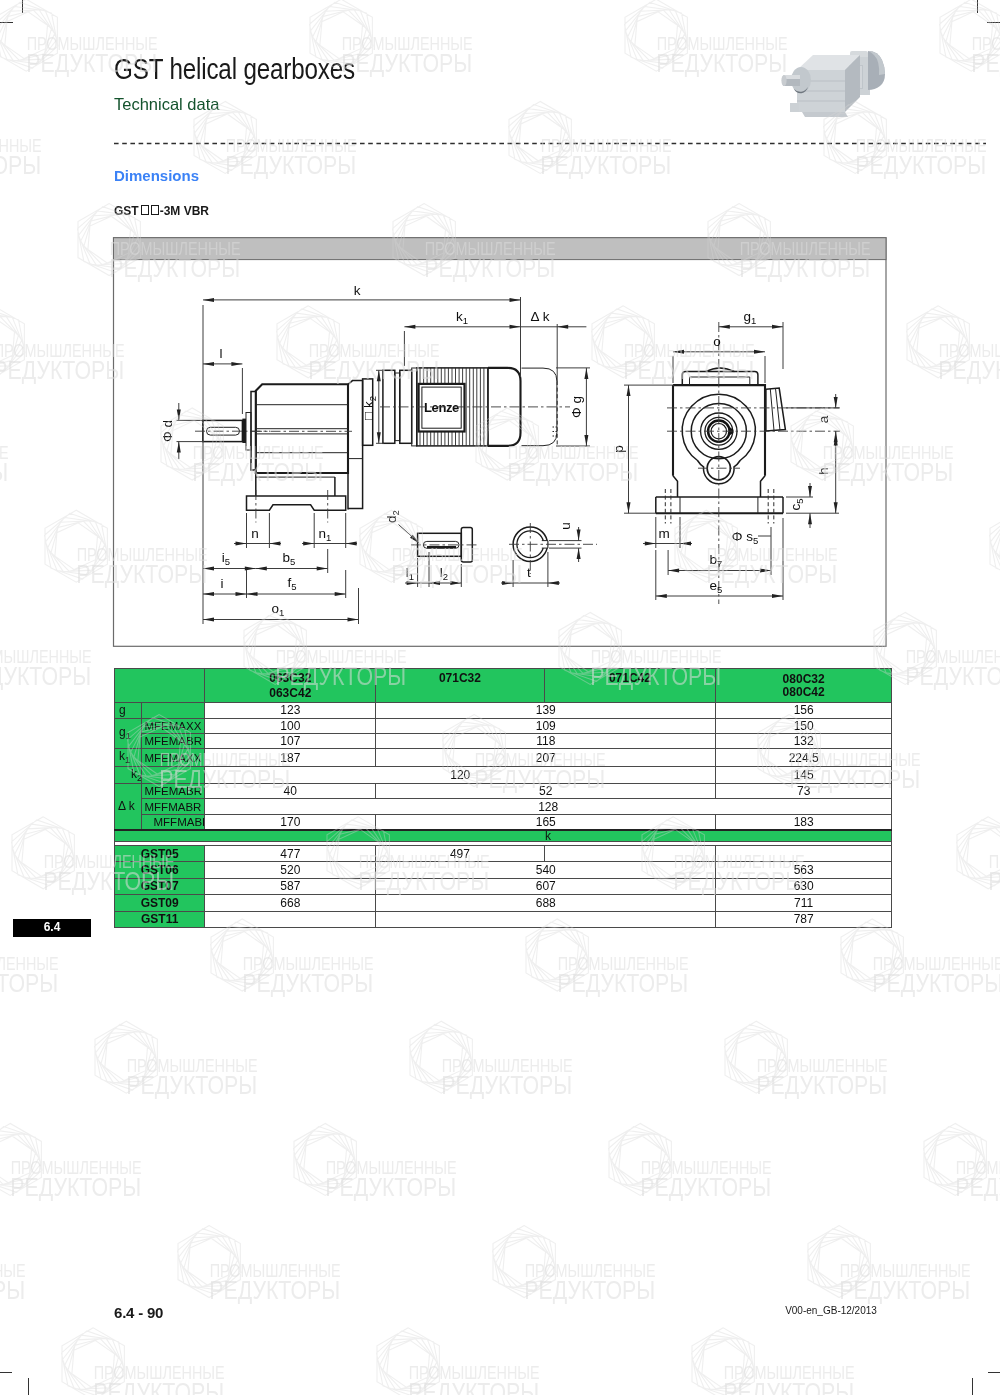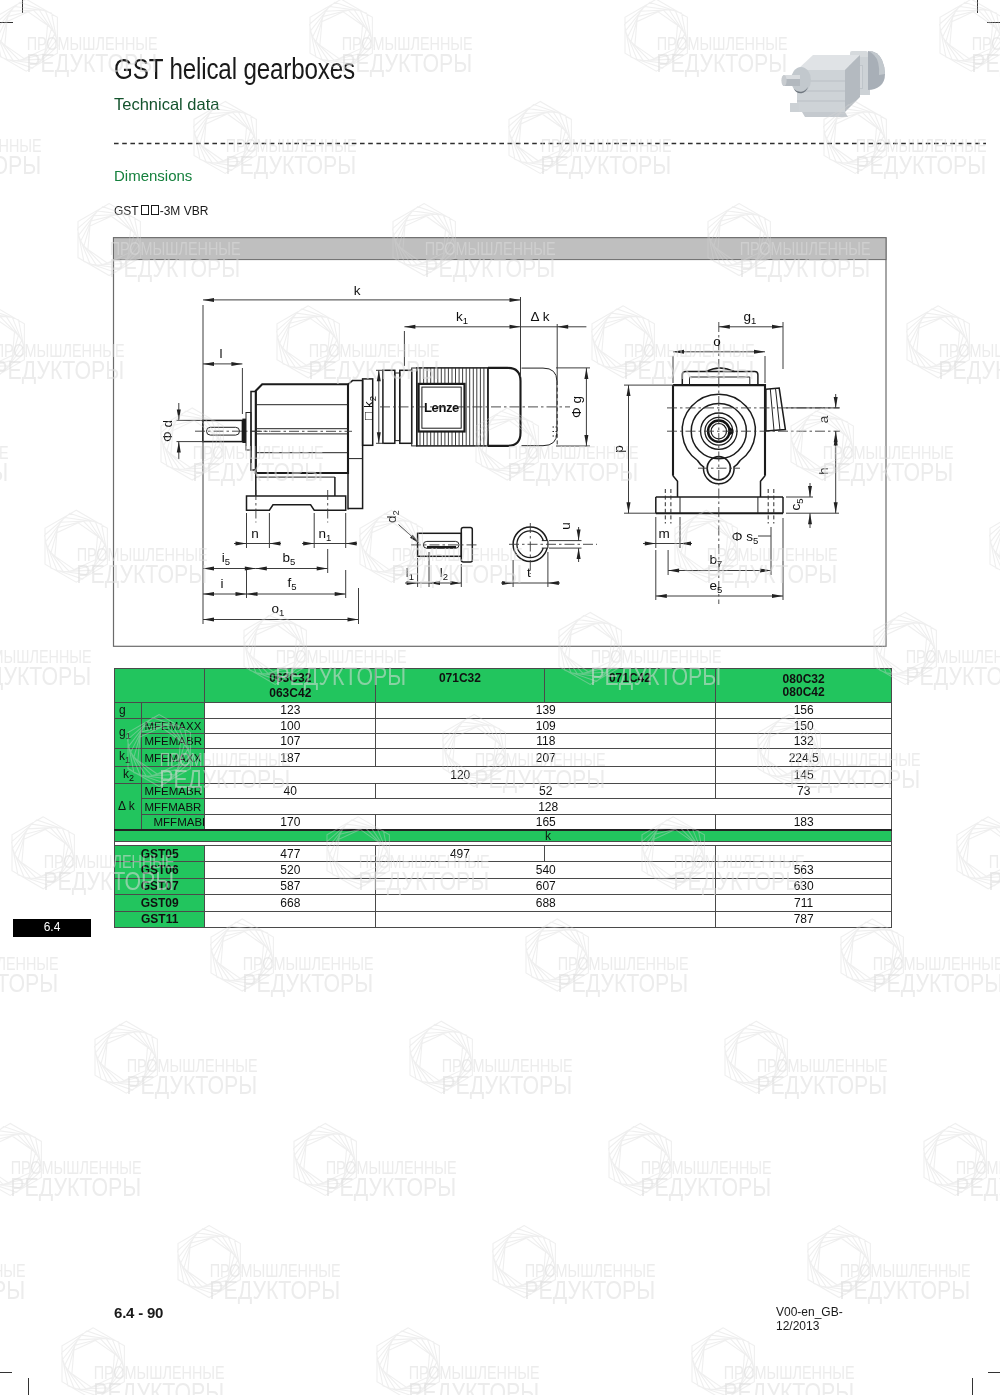--- a/index.html
+++ b/index.html
@@ -32,23 +32,23 @@
 <div class="abs" style="left:988px;top:1371.5px;width:12px;height:1.3px;background:#333"></div>
 
 <div class="abs" style="left:114px;top:53px;font-size:29px;letter-spacing:-0.2px;color:#191919;transform:scale(0.835,1);transform-origin:0 0">GST helical gearboxes</div>
 
 <div class="abs" style="left:114px;top:95px;font-size:16.5px;color:#14532d">Technical data</div>
 
 <svg class="abs" style="left:114px;top:142px" width="872" height="3" viewBox="0 0 872 3">
     <line x1="0" y1="1.5" x2="872" y2="1.5" stroke="#2e2e2e" stroke-width="1.3" stroke-dasharray="4.6 3.6"></line>
   </svg>
 
-<div class="abs" style="left:114px;top:167px;font-size:15px;font-weight:normal;color:#15803d">Dimensions</div>
-
-<div class="abs" style="left:114px;top:204px;font-size:12px;font-weight:normal;color:#191919">GST<span style="display:inline-block;width:6px;height:7.5px;border:1.3px solid #191919;margin:0 1px 0 2px;vertical-align:0.5px"></span><span style="display:inline-block;width:6px;height:7.5px;border:1.3px solid #191919;margin:0 1px;vertical-align:0.5px"></span>-3M VBR</div>
+<div class="abs" style="left:114px;top:167px;font-size:15px;font-weight:bold;color:#3b82f6">Dimensions</div>
+
+<div class="abs" style="left:114px;top:204px;font-size:12px;font-weight:bold;color:#191919">GST<span style="display:inline-block;width:6px;height:7.5px;border:1.3px solid #191919;margin:0 1px 0 2px;vertical-align:0.5px"></span><span style="display:inline-block;width:6px;height:7.5px;border:1.3px solid #191919;margin:0 1px;vertical-align:0.5px"></span>-3M VBR</div>
 
 <svg class="abs" style="left:780px;top:45px" width="115" height="75" viewBox="0 0 115 75">
 
   <g>
     <rect x="70" y="6" width="18" height="13" rx="2" fill="#d6dadd"></rect>
     <rect x="66" y="12" width="24" height="38" fill="#cdd2d6"></rect>
     <line x1="69" y1="13" x2="69" y2="49" stroke="#b5bbc1" stroke-width="1.5"></line>
     <line x1="73" y1="13" x2="73" y2="49" stroke="#c0c5ca" stroke-width="1"></line>
     <path d="M88,6 q10,0 14,9 q3,7 3,14 q0,8 -5,12 q-5,4 -12,4 Z" fill="#a8afb7"></path>
     <path d="M88,6 q10,0 14,9 q3,7 3,14 l-6,1 q1,-14 -5,-20 q-3,-3 -6,-4 Z" fill="#c2c8cd"></path>
@@ -545,21 +545,21 @@
 
 <tr style="height:15.35px">
   <td class="gy" style="padding-left:4px">k<sub style="font-size:9px">1</sub></td>
   <td class="gy" style="padding-left:3px;font-size:11.5px">MFEMAXX</td>
   <td class="ct">187</td>
         <td colspan="2" class="ct">207</td>
         <td class="ct">224.5</td>
 </tr>
 
 <tr style="height:15.35px">
-  <td class="gy" style="padding-left:8px">k<sub style="font-size:9px">2</sub></td>
+  <td class="gy" style="padding-left:16px">k<sub style="font-size:9px">2</sub></td>
   <td class="gy"></td>
   <td colspan="3" class="ct">120</td>
         <td class="ct">145</td>
 </tr>
 
 <tr style="height:15.35px">
   <td rowspan="3" class="gy" style="padding-left:3px">Δ k</td>
   <td class="gy" style="padding-left:3px;font-size:11.5px">MFEMABR</td>
   <td class="ct">40</td>
         <td colspan="2" class="ct">52</td>
@@ -618,25 +618,25 @@
 <tr style="height:16.4px">
   <td colspan="2" class="gy ct bd">GST11</td>
   <td></td>
         <td colspan="2"></td>
         <td class="ct">787</td>
 </tr>
 </tbody>
   </table>
 
 <div class="abs" style="left:13px;top:919px;width:78px;height:17.5px;background:#000;color:#fff;
-     font-size:12px;font-weight:normal;text-align:center;line-height:17.5px">6.4</div>
+     font-size:12px;font-weight:bold;text-align:center;line-height:17.5px">6.4</div>
 
 <div class="abs" style="left:114px;top:1303.5px;font-size:15px;font-weight:bold;letter-spacing:-0.2px;color:#191919">6.4 - 90</div>
 
-<div class="abs" style="left:776px;top:1305px;width:110px;font-size:12px;text-align:left;color:#191919">V00-en_GB-12/2013</div>
+<div class="abs" style="left:776px;top:1305px;width:110px;font-size:10px;text-align:center;color:#191919">V00-en_GB-12/2013</div>
 
 <svg class="abs" style="left:0;top:0;pointer-events:none;z-index:40" width="1000" height="1395" viewBox="0 0 1000 1395">
 <defs>
 <g id="wm" fill="none">
   <path stroke="rgba(212,212,212,0.38)" stroke-width="1.1" d="M37.0,2.5 L5.8,20.5 L5.8,56.5 L37.0,74.5 L68.2,56.5 L68.2,20.5 Z M30.6,5.6 L5.3,27.6 L11.7,60.5 L43.4,71.4 L68.7,49.4 L62.3,16.5 Z M25.4,9.8 L6.3,34.2 L17.9,62.9 L48.6,67.2 L67.7,42.8 L56.1,14.1 Z M21.5,14.6 L8.5,40.0 L24.1,63.9 L52.5,62.4 L65.5,37.0 L49.9,13.1 Z M18.9,19.8 L11.8,44.8 L29.8,63.5 L55.1,57.2 L62.2,32.2 L44.2,13.5 Z M17.7,25.0 L15.7,48.4 L35.0,61.9 L56.3,52.0 L58.3,28.6 L39.0,15.1 Z"></path>
   <text x="37.5" y="53.6" textLength="131" lengthAdjust="spacingAndGlyphs" font-size="17.5" fill="rgba(221,221,221,0.55)">ПРОМЫШЛЕННЫЕ</text>
   <text x="37" y="75.5" textLength="131" lengthAdjust="spacingAndGlyphs" font-size="26" fill="rgba(221,221,221,0.55)">РЕДУКТОРЫ</text>
 </g>
 </defs>
 <use href="#wm" x="-10.8" y="-3.3"></use>

